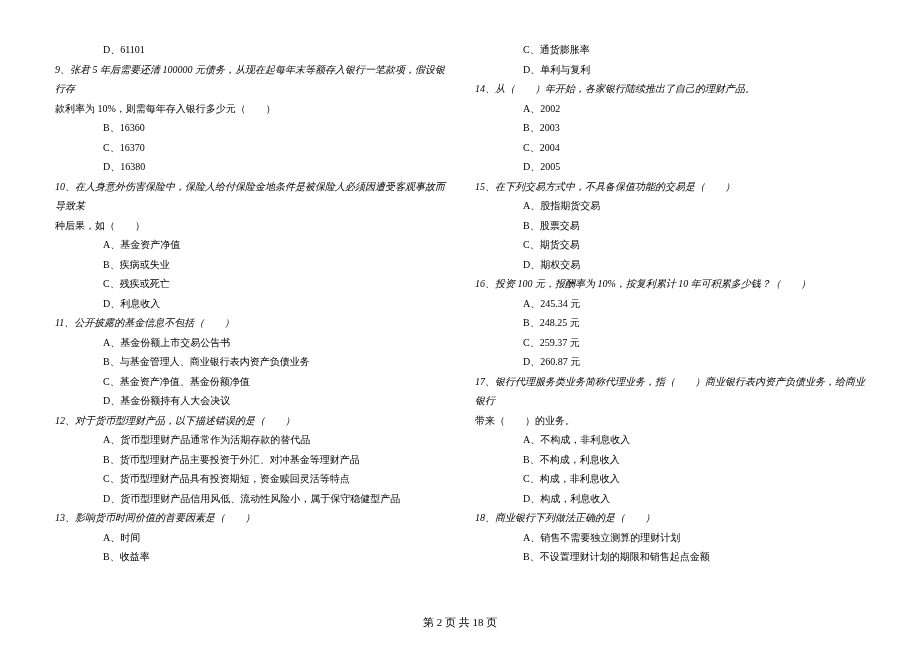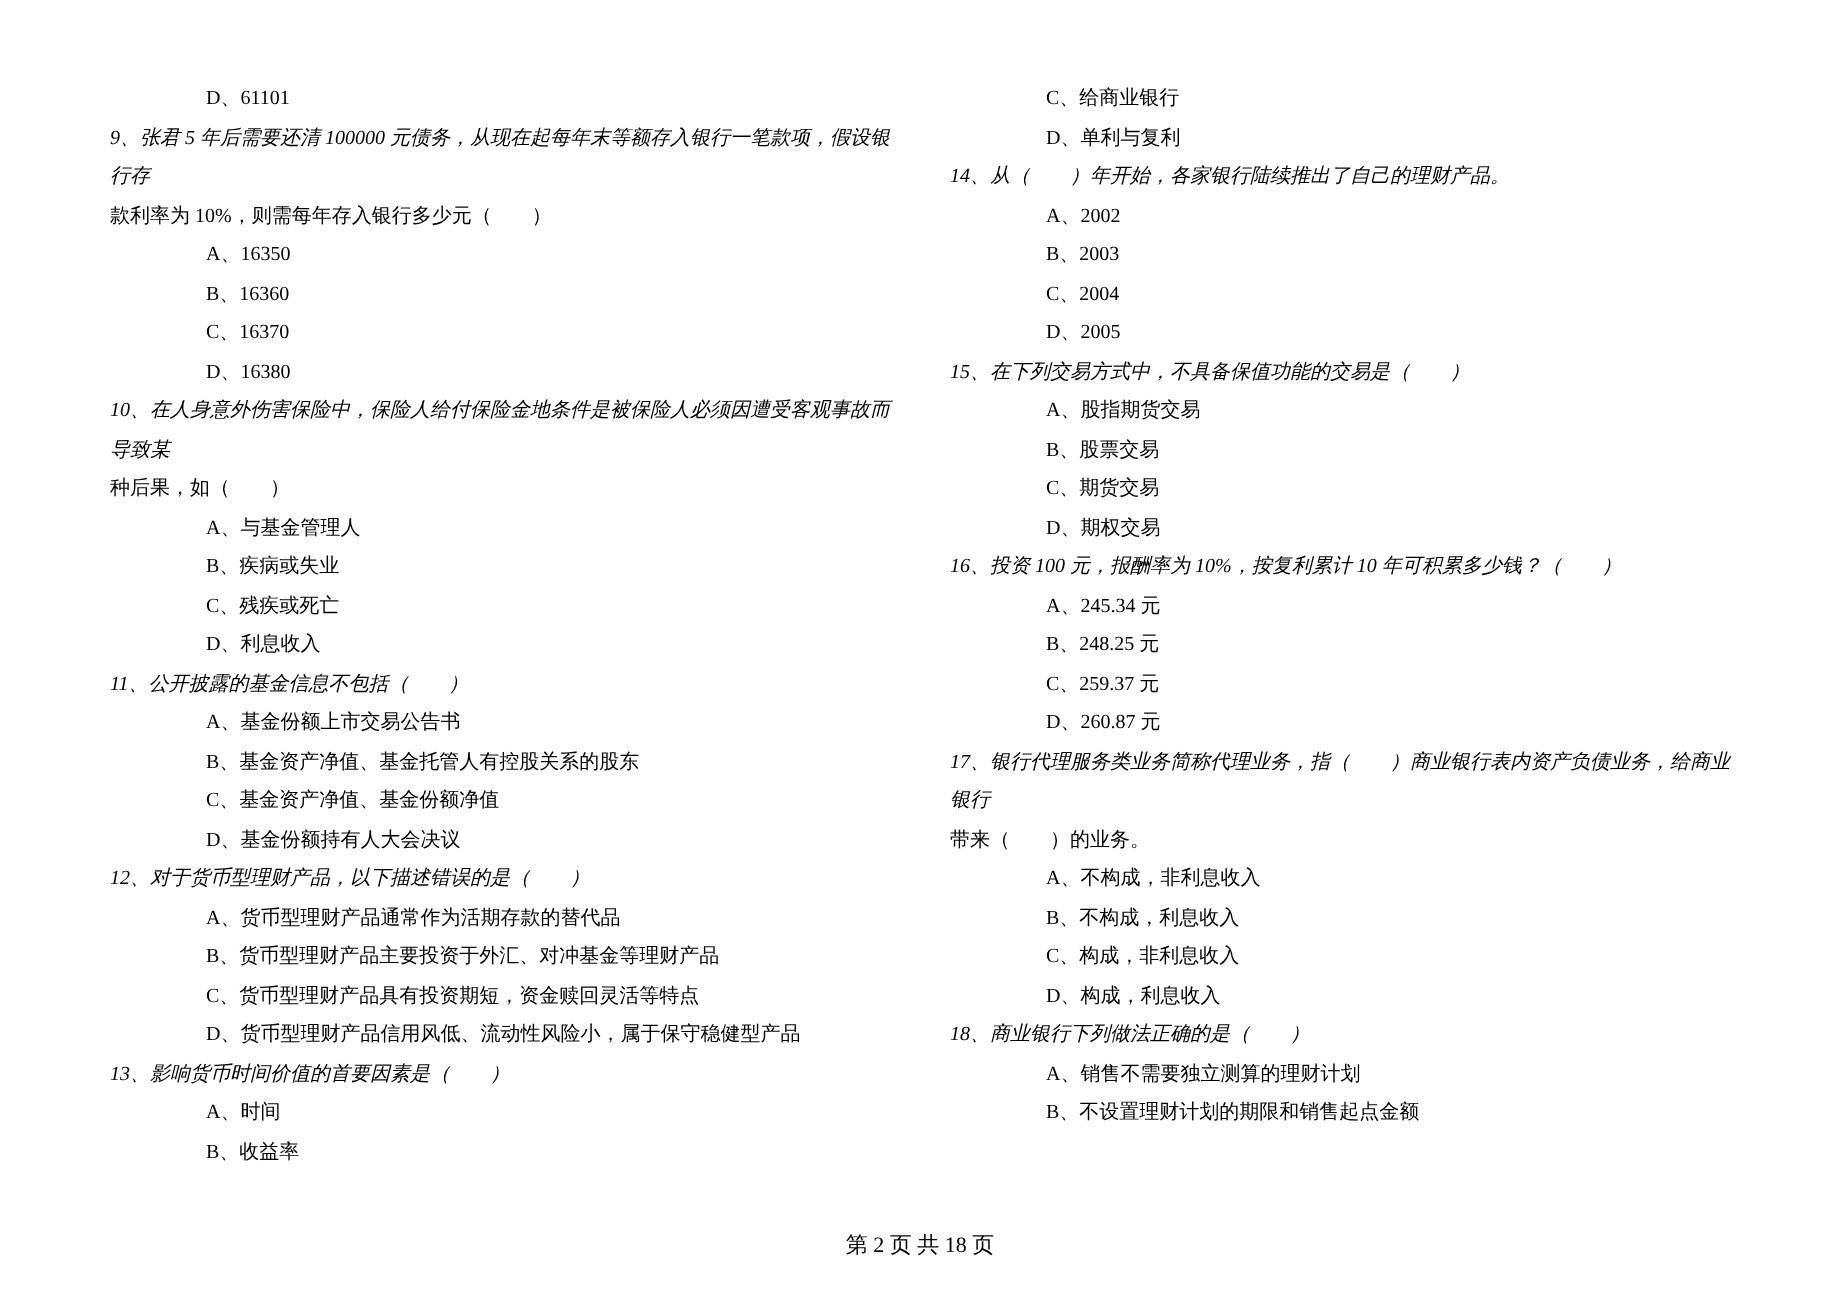--- a/index.html
+++ b/index.html
@@ -42,46 +42,45 @@
     }
   </style>
 </head>
 <body>
 
 <div class="content">
   <div class="column" id="left-col">
       <div class="item-option">D、61101</div>
       <div class="question">9、张君 5 年后需要还清 100000 元债务，从现在起每年末等额存入银行一笔款项，假设银行存</div>
       <div class="question-continued">款利率为 10%，则需每年存入银行多少元（　　）</div>
-      <div class="item-option">A、16350</div>
       <div class="item-option">B、16360</div>
       <div class="item-option">C、16370</div>
       <div class="item-option">D、16380</div>
       <div class="question">10、在人身意外伤害保险中，保险人给付保险金地条件是被保险人必须因遭受客观事故而导致某</div>
       <div class="question-continued">种后果，如（　　）</div>
-      <div class="item-option">A、与基金管理人</div>
+      <div class="item-option">A、基金资产净值</div>
       <div class="item-option">B、疾病或失业</div>
       <div class="item-option">C、残疾或死亡</div>
       <div class="item-option">D、利息收入</div>
       <div class="question">11、公开披露的基金信息不包括（　　）</div>
       <div class="item-option">A、基金份额上市交易公告书</div>
-      <div class="item-option">B、基金资产净值、基金托管人有控股关系的股东</div>
+      <div class="item-option">B、与基金管理人、商业银行表内资产负债业务</div>
       <div class="item-option">C、基金资产净值、基金份额净值</div>
       <div class="item-option">D、基金份额持有人大会决议</div>
       <div class="question">12、对于货币型理财产品，以下描述错误的是（　　）</div>
       <div class="item-option">A、货币型理财产品通常作为活期存款的替代品</div>
       <div class="item-option">B、货币型理财产品主要投资于外汇、对冲基金等理财产品</div>
       <div class="item-option">C、货币型理财产品具有投资期短，资金赎回灵活等特点</div>
       <div class="item-option">D、货币型理财产品信用风低、流动性风险小，属于保守稳健型产品</div>
       <div class="question">13、影响货币时间价值的首要因素是（　　）</div>
       <div class="item-option">A、时间</div>
       <div class="item-option">B、收益率</div>
     </div>
   <div class="column" id="right-col">
-      <div class="item-option">C、给商业银行</div>
+      <div class="item-option">C、通货膨胀率</div>
       <div class="item-option">D、单利与复利</div>
       <div class="question">14、从（　　）年开始，各家银行陆续推出了自己的理财产品。</div>
       <div class="item-option">A、2002</div>
       <div class="item-option">B、2003</div>
       <div class="item-option">C、2004</div>
       <div class="item-option">D、2005</div>
       <div class="question">15、在下列交易方式中，不具备保值功能的交易是（　　）</div>
       <div class="item-option">A、股指期货交易</div>
       <div class="item-option">B、股票交易</div>
       <div class="item-option">C、期货交易</div>

